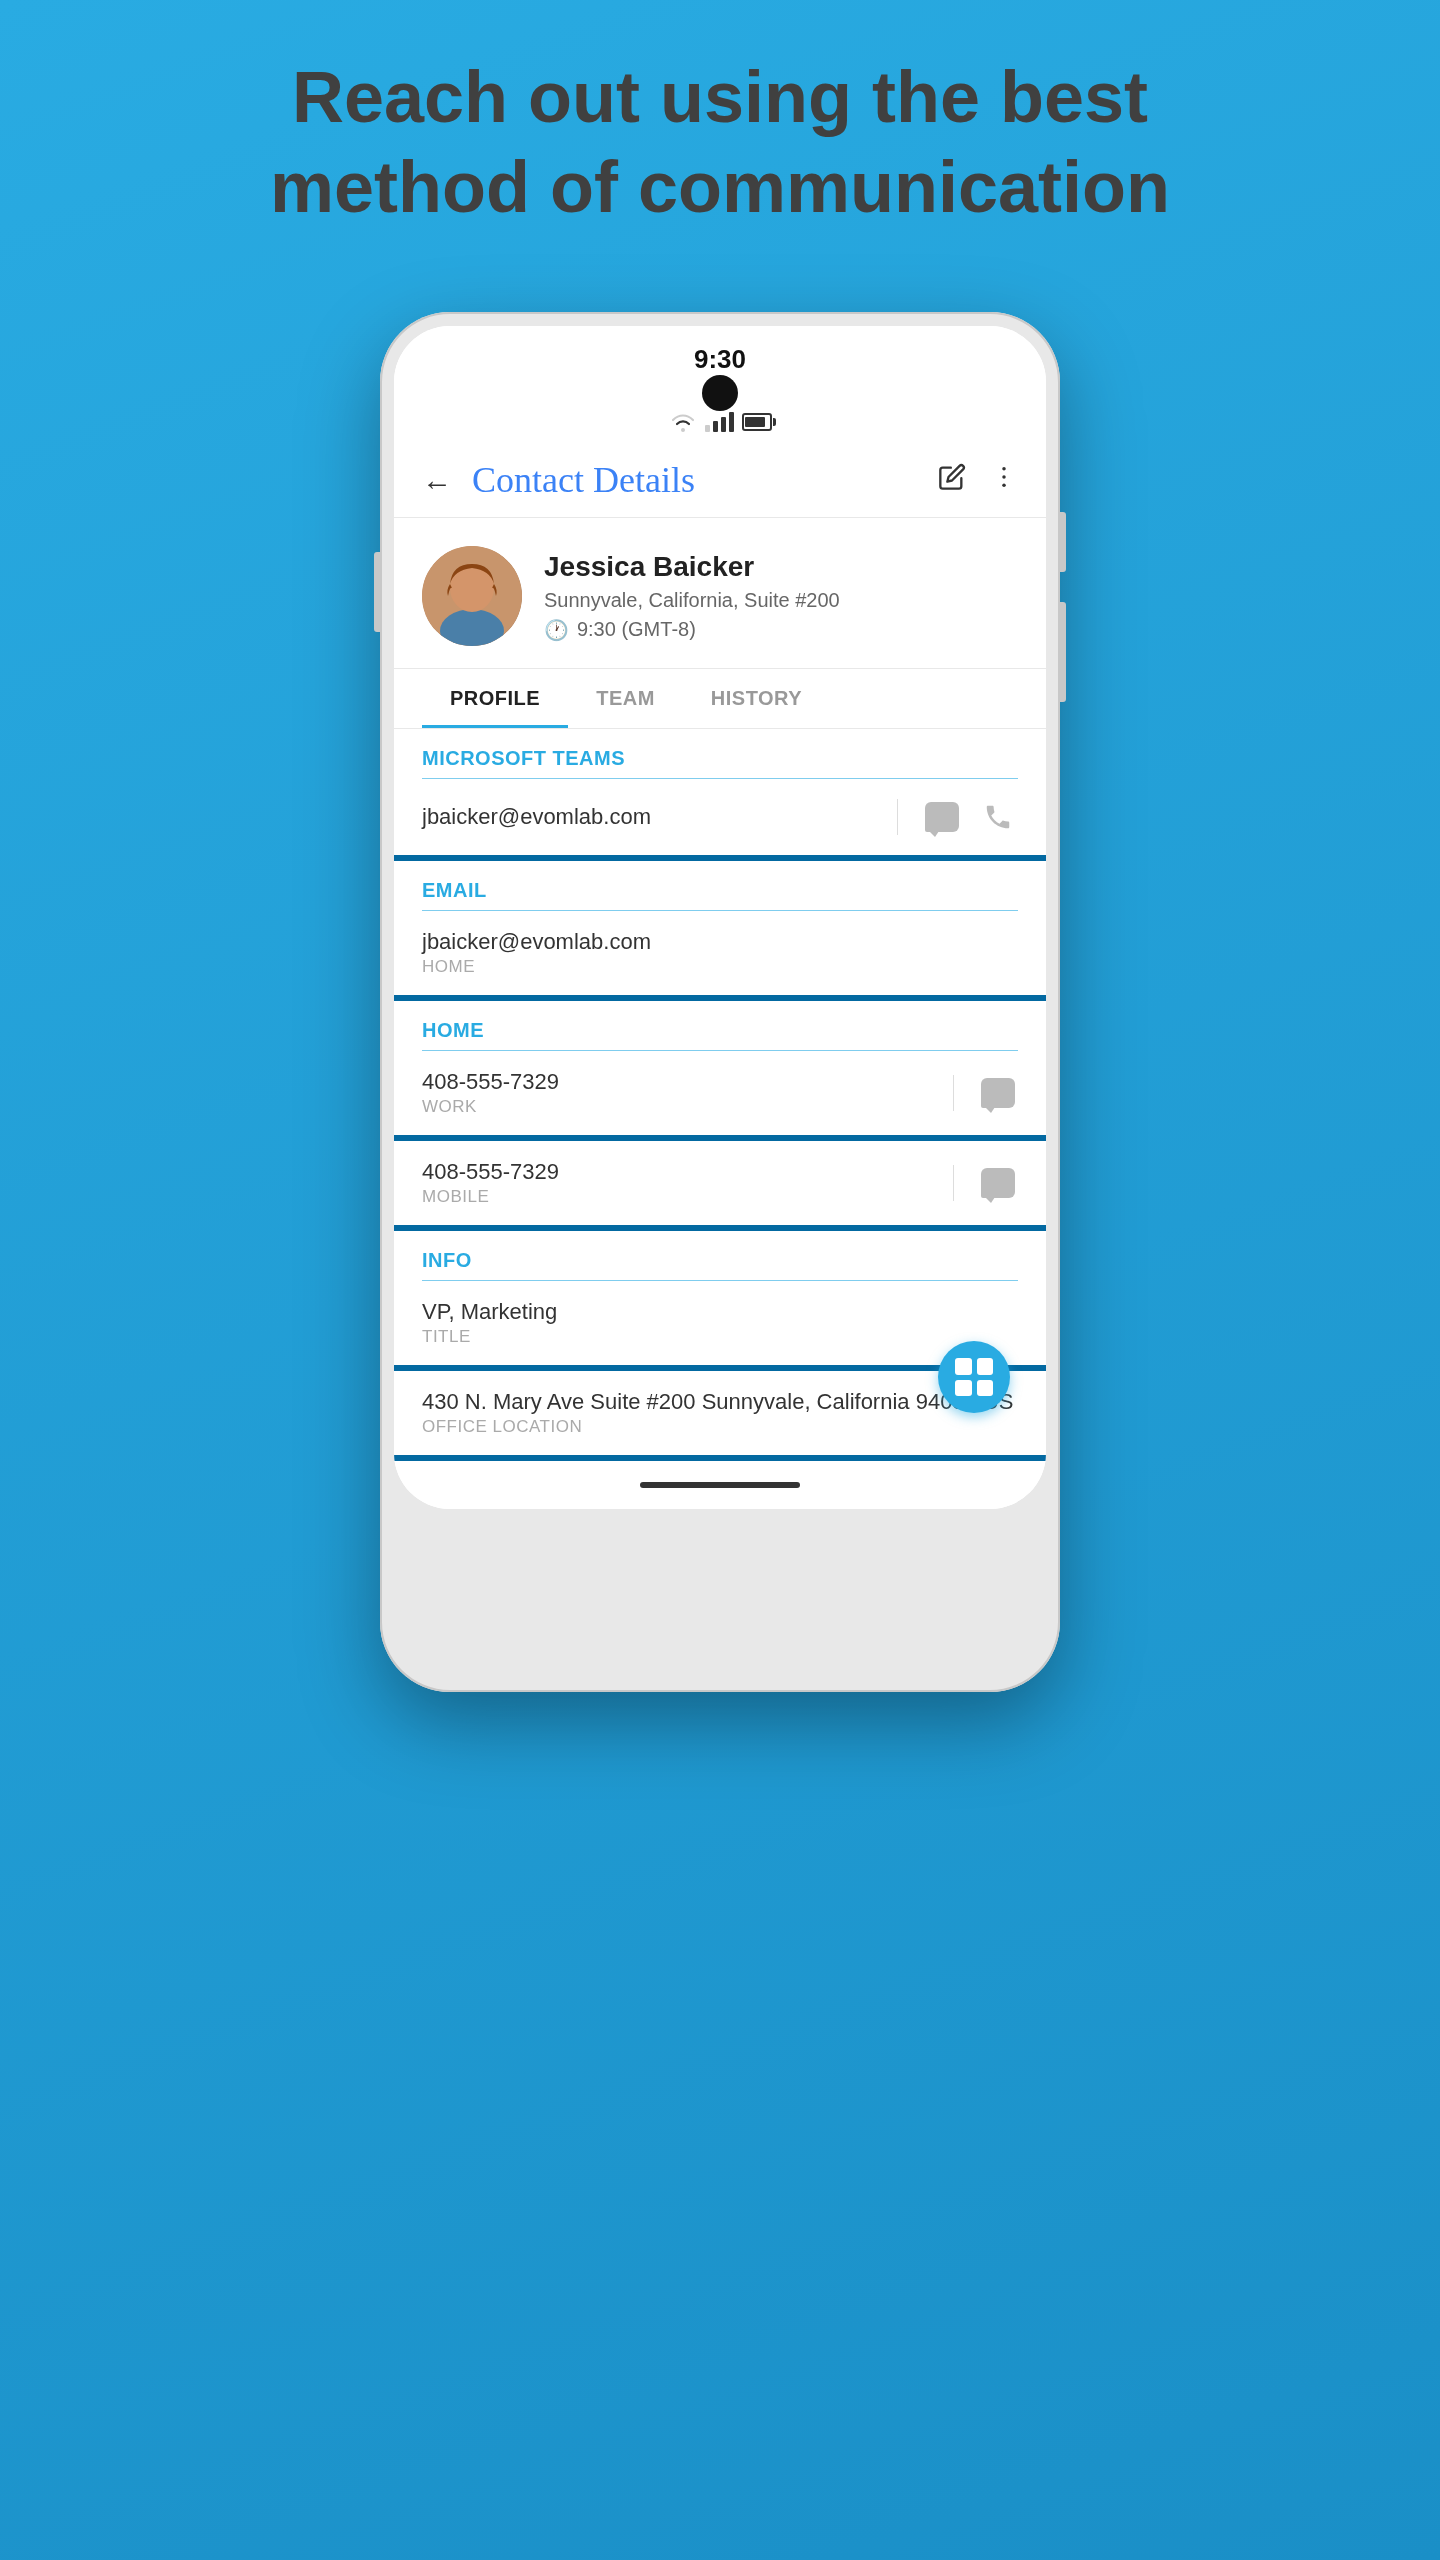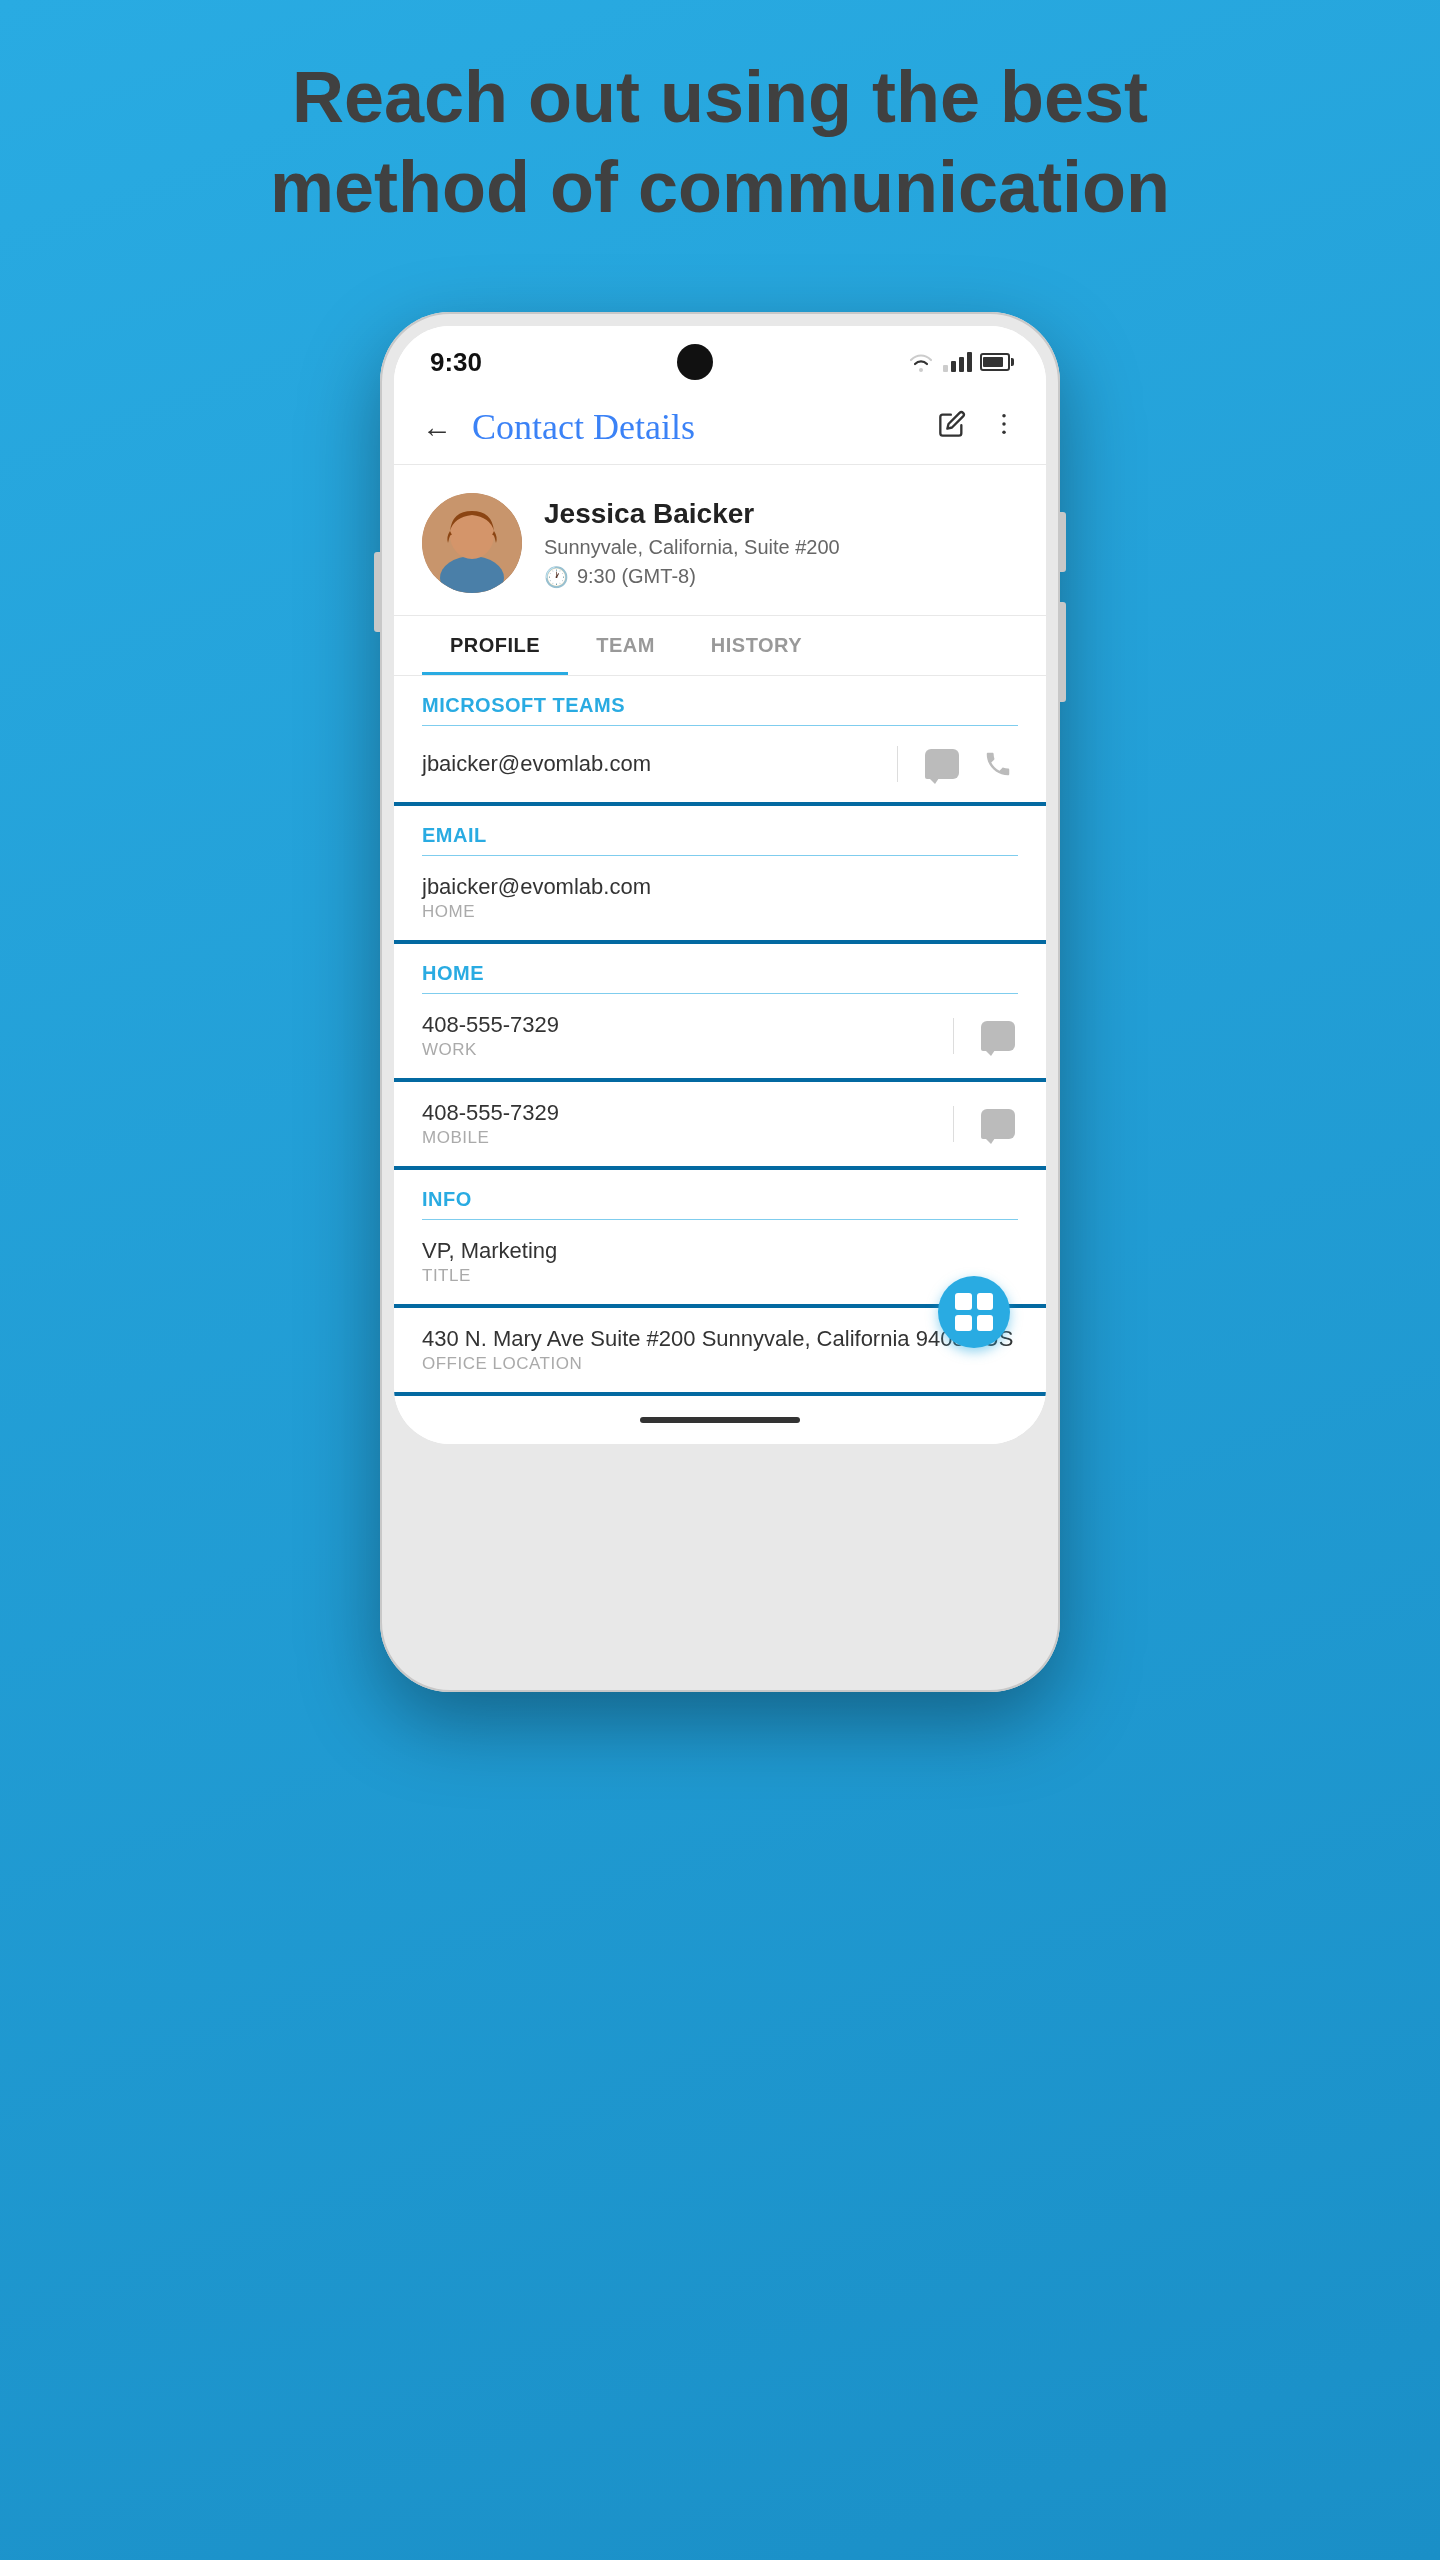--- a/index.html
+++ b/index.html
@@ -49,20 +49,21 @@
       position: relative;
     }
 
     
     .status-bar {
       display: flex;
       align-items: center;
       justify-content: space-between;
       padding: 18px 36px 10px;
       background: white;
+      flex-direction: column;
     }
 
     .status-time {
       font-size: 26px;
       font-weight: 600;
       color: #111;
     }
 
     .status-camera {
       width: 36px;
@@ -258,21 +259,21 @@
       background: #29abe2;
       margin: 0 28px;
       opacity: 0.6;
     }
 
     .contact-row {
       display: flex;
       align-items: center;
       justify-content: space-between;
       padding: 18px 28px;
-      border-bottom: 4px solid #0369a1;
+      border-bottom: 6px solid #0369a1;
     }
 
     .contact-row-left {
       flex: 1;
     }
 
     .contact-row-value {
       font-size: 22px;
       color: #333;
     }

